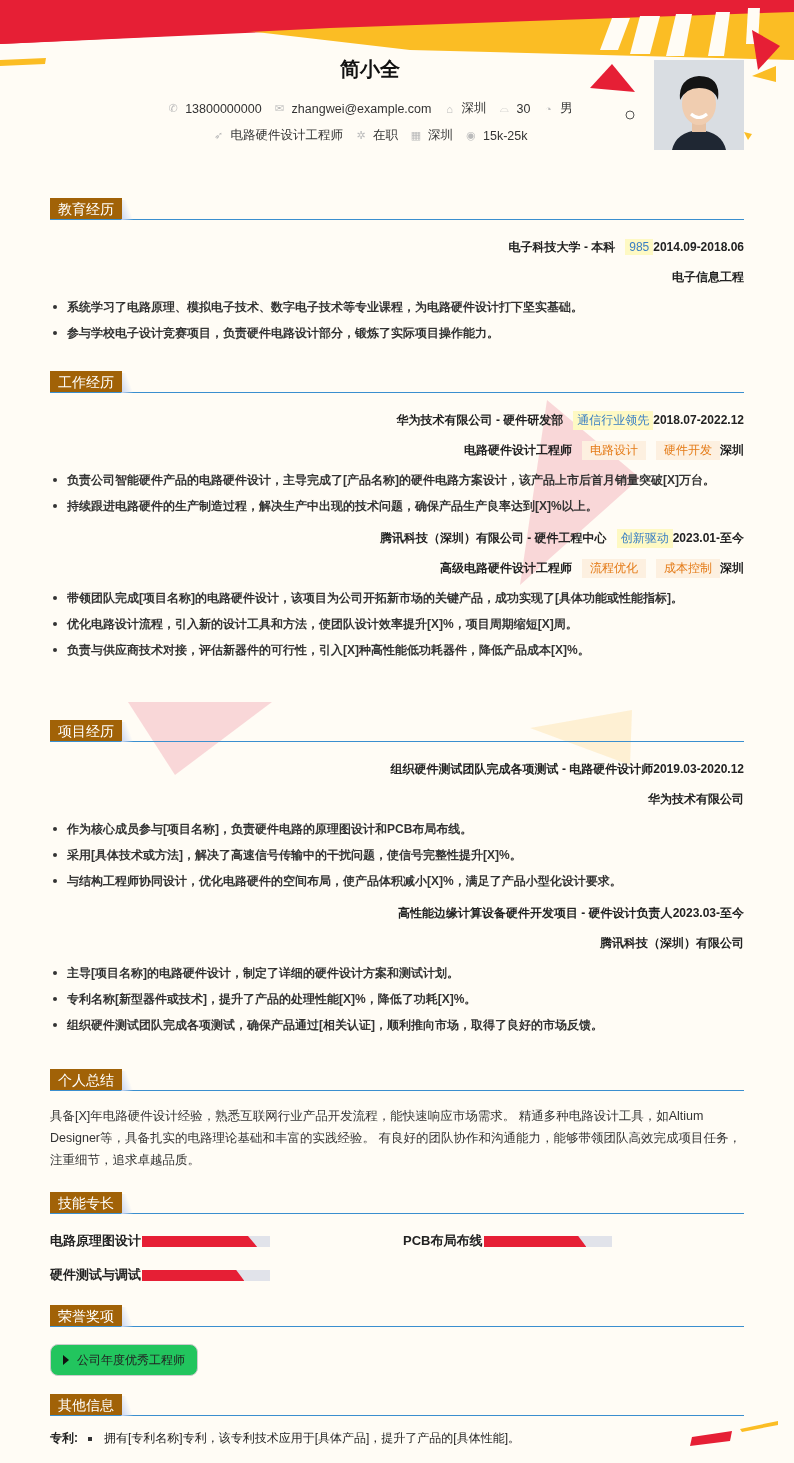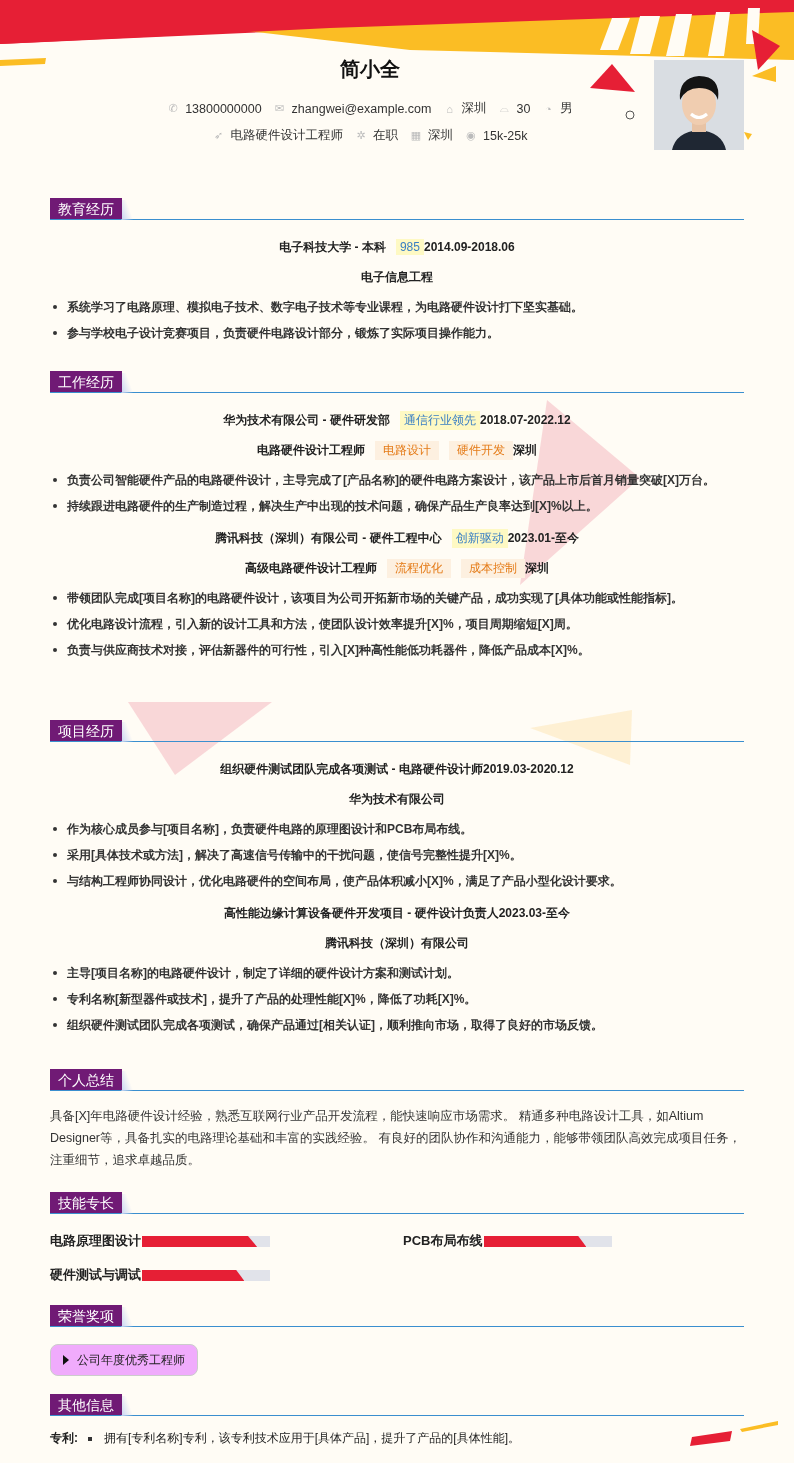--- a/index.html
+++ b/index.html
@@ -29,30 +29,30 @@
   .photo {
     position: absolute; left: 654px; top: 60px; width: 90px; height: 90px;
     background: #d7dbe0; overflow: hidden;
   }
   .content { position: absolute; left: 50px; top: 0; width: 694px; }
   .section { position: absolute; left: 0; width: 694px; }
   .sec-title {
     position: relative; height: 22px; border-bottom: 1.5px solid #3a8fcf;
   }
   .sec-title .label {
-    display: inline-block; background: #701a75; color: #fff; font-size: 14px;
+    display: inline-block; background: #a16207; color: #fff; font-size: 14px;
     padding: 2px 8px; height: 21px; line-height: 18px; position: relative; z-index: 2;
   }
   .sec-title .tail {
     position: absolute; left: 68px; top: 2px; width: 12px; height: 20px;
     background: linear-gradient(90deg, #c9d6f3, rgba(200,215,245,0));
     transform: skewX(20deg); z-index: 1;
   }
   .entry-head {
-    display: flex; justify-content: center; align-items: center;
+    display: flex; justify-content: flex-end; align-items: center;
     font-size: 12px; font-weight: bold; height: 18px;
   }
   .entry-head .l { display: flex; align-items: center; gap: 10px; }
   .tag-blue {
     background: #fef9c3; color: #3a7fc4; font-weight: normal; padding: 1px 4px; font-size: 12px;
   }
   .tag-orange {
     background: #fdf0e0; color: #e47a16; font-weight: normal; padding: 1px 8px; font-size: 12px;
   }
   ul.bullets { list-style: none; font-weight: bold; }
@@ -65,21 +65,21 @@
   }
   .summary { font-size: 12.5px; line-height: 22px; color: #333; }
   .skill { position: absolute; display: flex; align-items: center; font-size: 13px; font-weight: bold; justify-content: flex-end; }
   .bar { position: absolute; width: 128px; height: 11px; background: #e1e3ea; }
   .bar .fill {
     height: 11px; background: #e61f35;
     clip-path: polygon(0 0, 92% 0, 100% 100%, 0 100%);
   }
   .award {
     position: absolute; left: 0; top: 48px; border: 1px solid #ccc; border-radius: 8px;
-    padding: 0 12px; height: 32px; display: flex; align-items: center; gap: 8px; font-size: 12px; background: #f0abfc;
+    padding: 0 12px; height: 32px; display: flex; align-items: center; gap: 8px; font-size: 12px; background: #22c55e;
   }
   .award .tri { width: 0; height: 0; border-left: 6px solid #111; border-top: 5px solid transparent; border-bottom: 5px solid transparent; }
 </style>
 </head>
 <body>
 
 <svg class="deco" style="left:0;top:0" width="794" height="170">
   <polygon points="0,0 794,0 794,8 0,44" fill="#e61f35"></polygon>
   <polygon points="240,30 794,8 794,60 410,50" fill="#fbbd24"></polygon>
   <polygon points="0,0 794,0 794,12 330,28 0,44" fill="#e61f35"></polygon>

